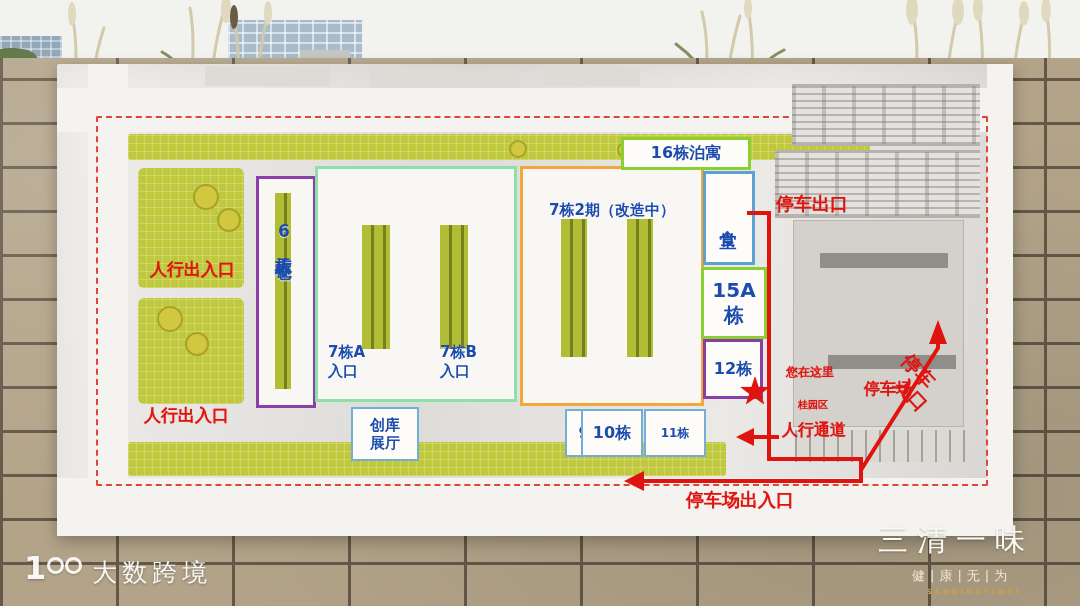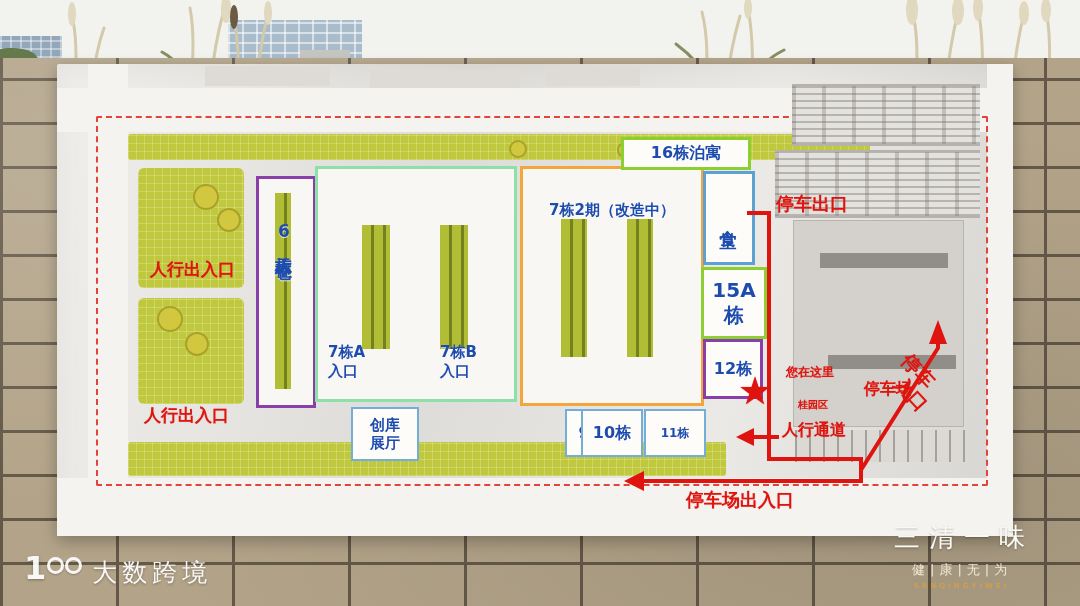--- a/index.html
+++ b/index.html
@@ -65,23 +65,23 @@
     background-image:repeating-linear-gradient(90deg,#a5a19c 0 2px,transparent 2px 14px);}
   .star{position:absolute;color:#df140e;font-size:38px;line-height:1;text-shadow:0 0 1px #df140e;}
   .rot-label{transform:rotate(47deg);transform-origin:left top;line-height:1.1;}
   .overlay{position:absolute;left:0;top:0;z-index:4;pointer-events:none;}
   
   .wm-left{position:absolute;left:24px;top:552px;z-index:5;display:flex;align-items:flex-start;color:#fff;opacity:.92;}
   .wm-digit{font-size:32px;font-weight:bold;line-height:1;text-shadow:0 1px 3px rgba(0,0,0,.35);}
   .ring{display:inline-block;width:11px;height:11px;border:3px solid #fff;border-radius:50%;margin:5px 0 0 1px;box-shadow:0 1px 2px rgba(0,0,0,.25);}
   .wm-text{font-size:25px;letter-spacing:5px;margin:4px 0 0 10px;text-shadow:0 1px 3px rgba(0,0,0,.35);}
   .wm-right{position:absolute;right:46px;top:520px;z-index:5;text-align:left;}
-  .brand-title{font-size:26px;font-weight:300;letter-spacing:9px;color:#fbf9f3;text-shadow:0 1px 2px rgba(0,0,0,.25);margin-left:16px;}
+  .brand-title{font-size:30px;font-weight:300;letter-spacing:9px;color:#fbf9f3;text-shadow:0 1px 2px rgba(0,0,0,.25);}
   .brand-tag{font-size:13px;letter-spacing:5px;color:#efe7d4;margin-top:6px;margin-left:34px;}
-  .brand-latin{font-size:7px;letter-spacing:3px;color:#cf9f4a;margin-top:3px;margin-left:36px;font-weight:bold;}
+  .brand-latin{font-size:7px;letter-spacing:3px;color:#cf9f4a;margin-top:3px;margin-left:36px;font-weight:bold;text-align:center;}
 </style>
 </head>
 <body>
 
 <div class="photo">
 
   <div class="sky"></div>
   <div class="bg-building bg-b2" style="left:0;top:36px;width:62px;height:30px;"></div>
   <div class="bg-building bg-b1" style="left:228px;top:20px;width:134px;height:44px;"></div>
   <div class="bg-building bg-b3" style="left:300px;top:50px;width:50px;height:16px;"></div>

